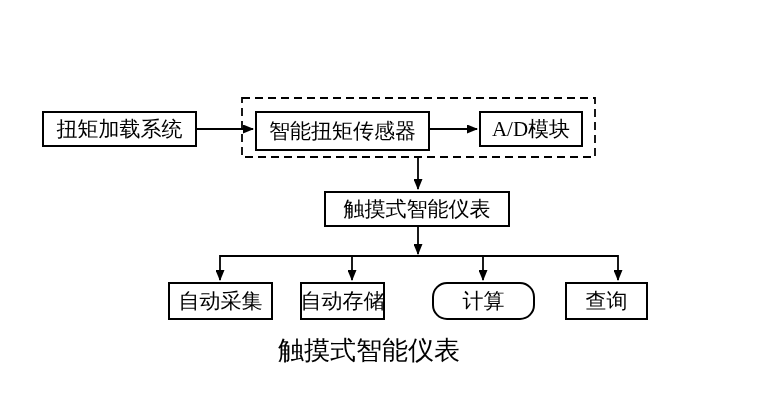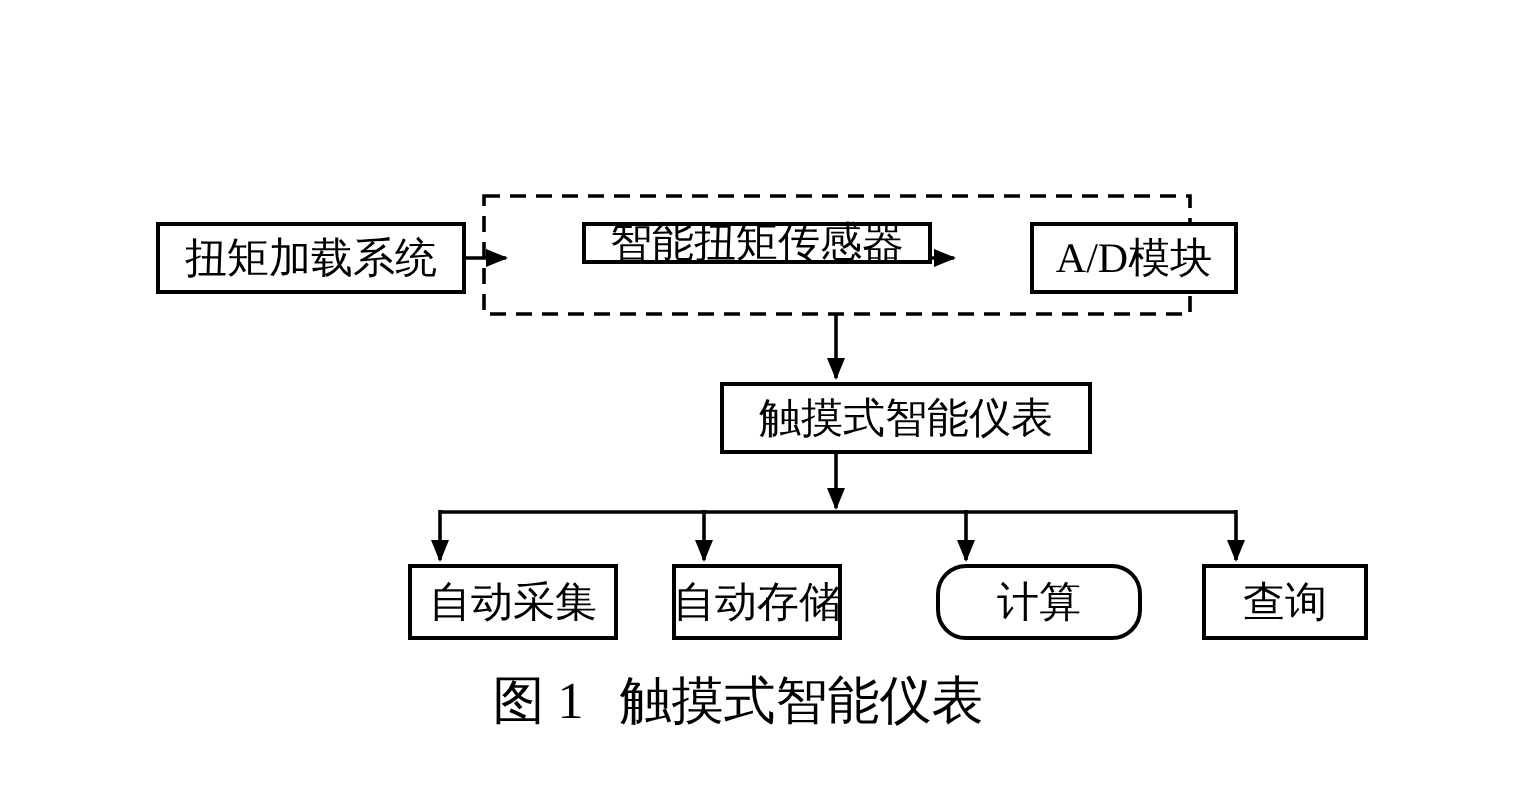--- a/index.html
+++ b/index.html
@@ -21,24 +21,23 @@
     position: absolute;
     box-sizing: border-box;
     border: 2px solid #000000;
     background: #ffffff;
     display: flex;
     align-items: center;
     justify-content: center;
     font-size: 21px;
     line-height: 1;
     white-space: nowrap;
-    margin-left: 36px;
   }
   .node-torque  { left: 42px;  top: 111px; width: 155px; height: 36px; }
-  .node-sensor  { left: 255px; top: 111px; width: 175px; height: 21px; }
+  .node-sensor  { left: 255px; top: 111px; width: 175px; height: 40px; }
   .node-ad      { left: 479px; top: 111px; width: 104px; height: 36px; }
   .node-touch   { left: 324px; top: 191px; width: 186px; height: 36px; border-width: 2.5px; }
   .node-collect { left: 168px; top: 282px; width: 105px; height: 38px; }
   .node-store   { left: 300px; top: 282px; width: 85px; height: 38px; }
   .node-calc    { left: 432px; top: 282px; width: 103px; height: 38px; border-radius: 15px; }
   .node-query   { left: 565px; top: 282px; width: 83px; height: 38px; }
   .caption {
     position: absolute;
     left: 369px;
     top: 335px;
@@ -94,17 +93,16 @@
 
   <div class="node node-collect">自动采集</div>
 
   <div class="node node-store">自动存储</div>
 
   <div class="node node-calc">计算</div>
 
   <div class="node node-query">查询</div>
 
   <div class="caption">
-    <span class="prefix">图 1</span>
     <span>触摸式智能仪表</span>
   </div>
 
 </div>
 
 </body></html>

